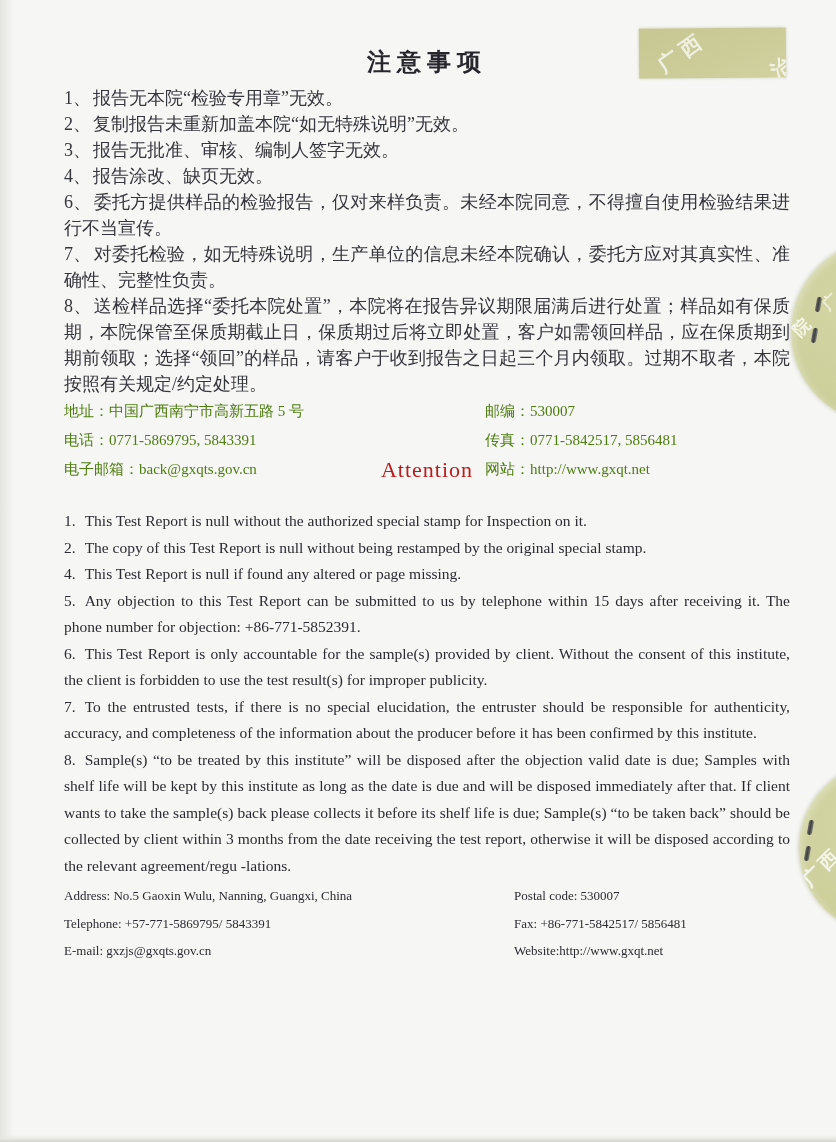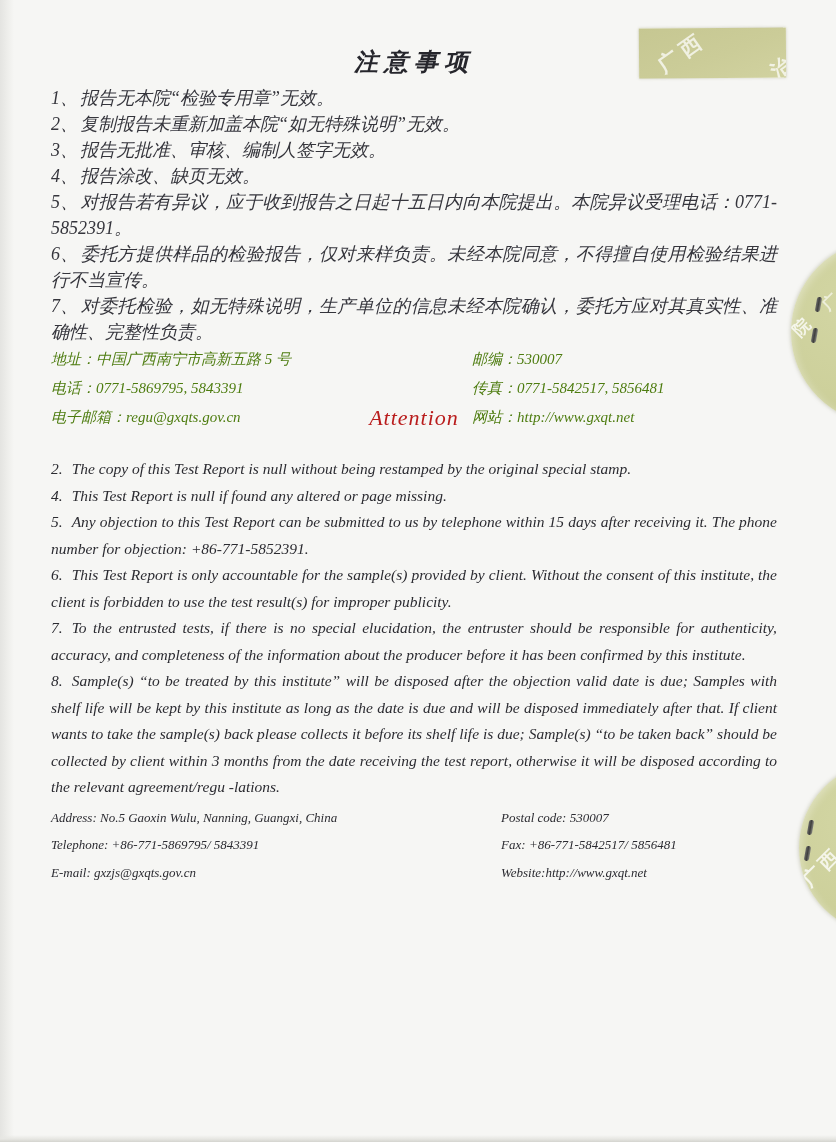--- a/index.html
+++ b/index.html
@@ -48,21 +48,21 @@
     font-family:"Liberation Sans","DejaVu Sans",sans-serif;transform:rotate(-45deg);}
   .seal-top .wm-a{left:2px;top:76px;font-size:17px;}
   .seal-top .wm-b{left:32px;top:52px;font-size:16px;color:rgba(255,255,255,.6);}
   .seal-bottom .wm-a{left:0px;top:92px;font-size:19px;letter-spacing:4px;}
   .staple{
     position:absolute;width:5px;height:15px;border-radius:3px;
     background:linear-gradient(90deg,#6a6a68 0,#3f3f3e 50%,#86867f 100%);
     transform:rotate(10deg);
   }
   
-  .content{position:absolute;left:51px;top:0;width:726px;z-index:6;font-style:italic;}
+  .content{position:absolute;left:64px;top:0;width:726px;z-index:6;}
   .zh-title{
     margin:46px 0 0;text-align:center;
     font-size:24px;font-weight:700;letter-spacing:6px;color:#26262c;
   }
   .zh-list{margin-top:7px;font-size:18px;line-height:26px;color:#35353c;text-align:justify;}
   .zh-list p,.en-list p{margin:0;}
   .zh-list .num{margin-right:2px;}
   .zh-contact{font-size:15px;line-height:29px;color:#4d7c0f;}
   .crow{display:flex;}
   .zh-contact .cl{width:58%;flex:0 0 auto;}
@@ -103,58 +103,59 @@
 
 <div class="content">
 
   <h1 class="zh-title">注意事项</h1>
 
   <div class="zh-list">
     <p><span class="num">1、</span><span>报告无本院“检验专用章”无效。</span></p>
     <p><span class="num">2、</span><span>复制报告未重新加盖本院“如无特殊说明”无效。</span></p>
     <p><span class="num">3、</span><span>报告无批准、审核、编制人签字无效。</span></p>
     <p><span class="num">4、</span><span>报告涂改、缺页无效。</span></p>
-    <p><span class="num">5、</span><span>对报告若有异议，应于收到报告之日起十五日内向本院提出。本院异议受理电话：0771-5852391。</span></p>
     <p><span class="num">6、</span><span>委托方提供样品的检验报告，仅对来样负责。未经本院同意，不得擅自使用检验结果进行不当宣传。</span></p>
     <p><span class="num">7、</span><span>对委托检验，如无特殊说明，生产单位的信息未经本院确认，委托方应对其真实性、准确性、完整性负责。</span></p>
+    <p><span class="num">8、</span><span>送检样品选择“委托本院处置”，本院将在报告异议期限届满后进行处置；样品如有保质期，本院保管至保质期截止日，保质期过后将立即处置，客户如需领回样品，应在保质期到期前领取；选择“领回”的样品，请客户于收到报告之日起三个月内领取。过期不取者，本院按照有关规定/约定处理。</span></p>
   </div>
 
   <div class="zh-contact">
     <div class="crow">
       <span class="cl">地址：中国广西南宁市高新五路 5 号</span>
       <span class="cr">邮编：530007</span>
     </div>
     <div class="crow">
       <span class="cl">电话：0771-5869795, 5843391</span>
       <span class="cr">传真：0771-5842517, 5856481</span>
     </div>
     <div class="crow">
-      <span class="cl">电子邮箱：regu@gxqts.gov.cn</span>
+      <span class="cl">电子邮箱：back@gxqts.gov.cn</span>
       <span class="cr">网站：http://www.gxqt.net</span>
     </div>
   </div>
 
   <h2 class="en-title">Attention</h2>
 
   <div class="en-list">
+    <p><span class="num">1.</span><span>This Test Report is null without the authorized special stamp for Inspection on it.</span></p>
     <p><span class="num">2.</span><span>The copy of this Test Report is null without being restamped by the original special stamp.</span></p>
     <p><span class="num">4.</span><span>This Test Report is null if found any altered or page missing.</span></p>
     <p><span class="num">5.</span><span>Any objection to this Test Report can be submitted to us by telephone within 15 days after receiving it. The phone number for objection: +86-771-5852391.</span></p>
     <p><span class="num">6.</span><span>This Test Report is only accountable for the sample(s) provided by client. Without the consent of this institute, the client is forbidden to use the test result(s) for improper publicity.</span></p>
     <p><span class="num">7.</span><span>To the entrusted tests, if there is no special elucidation, the entruster should be responsible for authenticity, accuracy, and completeness of the information about the producer before it has been confirmed by this institute.</span></p>
     <p><span class="num">8.</span><span>Sample(s) “to be treated by this institute” will be disposed after the objection valid date is due; Samples with shelf life will be kept by this institute as long as the date is due and will be disposed immediately after that. If client wants to take the sample(s) back please collects it before its shelf life is due; Sample(s) “to be taken back” should be collected by client within 3 months from the date receiving the test report, otherwise it will be disposed according to the relevant agreement/regu -lations.</span></p>
   </div>
 
   <div class="en-contact">
     <div class="crow">
       <span class="cl">Address: No.5 Gaoxin Wulu, Nanning, Guangxi, China</span>
       <span class="cr">Postal code: 530007</span>
     </div>
     <div class="crow">
-      <span class="cl">Telephone: +86-771-5869795/ 5843391</span>
+      <span class="cl">Telephone: +57-771-5869795/ 5843391</span>
       <span class="cr">Fax: +86-771-5842517/ 5856481</span>
     </div>
     <div class="crow">
       <span class="cl">E-mail: gxzjs@gxqts.gov.cn</span>
       <span class="cr">Website:http://www.gxqt.net</span>
     </div>
   </div>
 
 </div>
 

